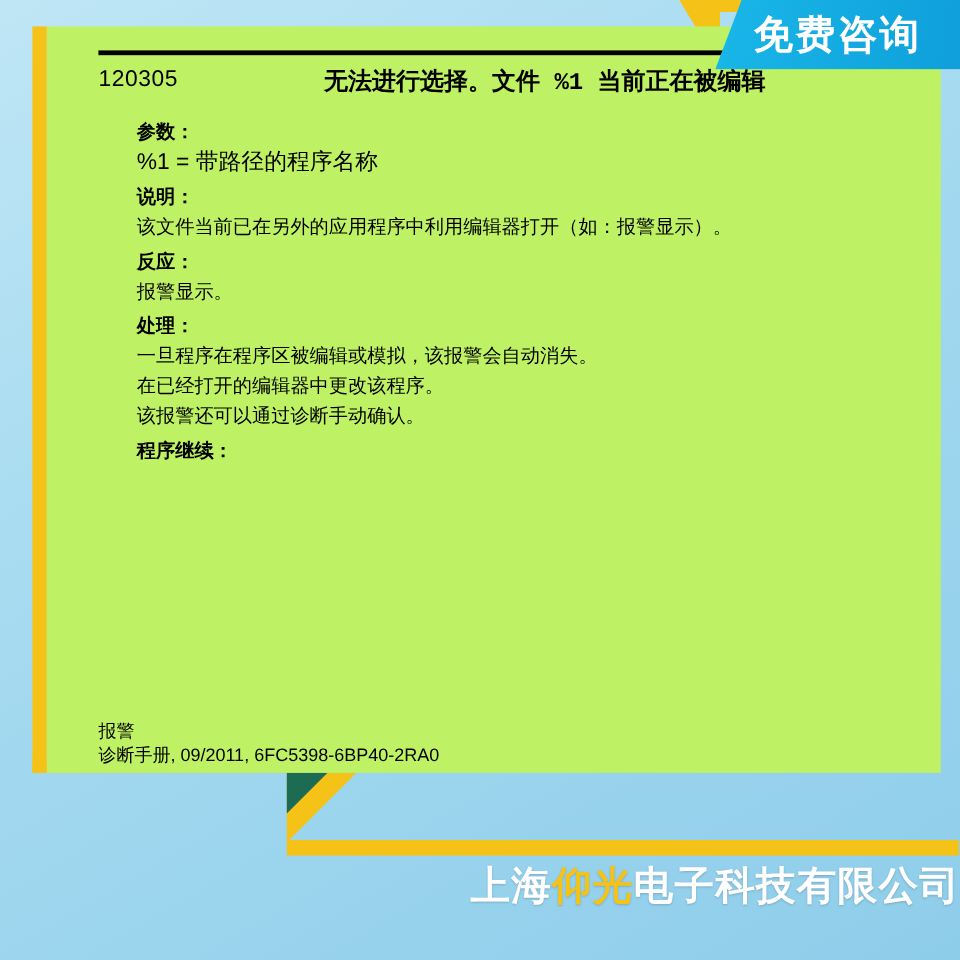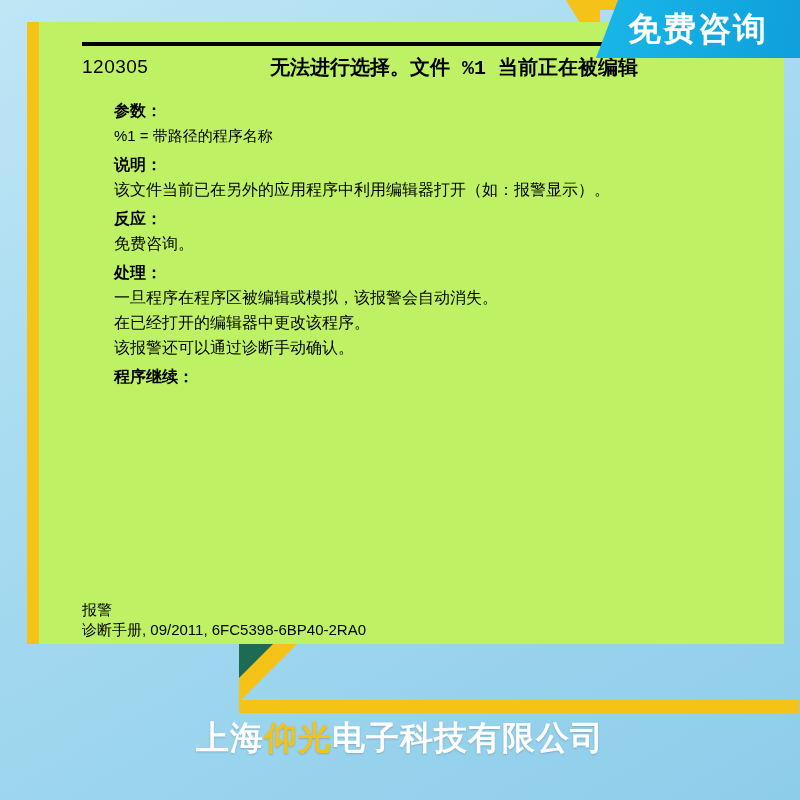--- a/index.html
+++ b/index.html
@@ -142,21 +142,21 @@
     font-weight: bold;
     line-height: 25px;
     margin-top: 4px;
   }
   .sect-line {
     font-size: 16px;
     line-height: 25px;
     font-weight: normal;
   }
   .mono-ish {
-    font-size: 15px;
+    font-size: 19px;
     line-height: 25px;
   }
 
   .footer-block {
     position: absolute;
     left: 43px;
     bottom: 4px;
     width: 670px;
     color: #000;
   }
@@ -189,21 +189,21 @@
     font-weight: bold;
     letter-spacing: 2px;
   }
 
   
   .watermark {
     position: absolute;
     left: 0;
     top: 716px;
     width: 800px;
-    text-align: center;
+    text-align: right;
     font-size: 33px;
     font-weight: bold;
     color: #ffffff;
     letter-spacing: 1px;
     text-shadow: 0 1px 2px rgba(0,0,0,0.18);
   }
   .wm-accent { color: #f5c318; }
 </style>
 </head>
 <body>
@@ -233,21 +233,21 @@
       <div class="sect-line mono-ish">%1 = 带路径的程序名称</div>
     </div>
 
     <div>
       <div class="sect-label">说明：</div>
       <div class="sect-line">该文件当前已在另外的应用程序中利用编辑器打开（如：报警显示）。</div>
     </div>
 
     <div>
       <div class="sect-label">反应：</div>
-      <div class="sect-line">免费咨询。</div>
+      <div class="sect-line">报警显示。</div>
     </div>
 
     <div>
       <div class="sect-label">处理：</div>
       <div class="sect-line">一旦程序在程序区被编辑或模拟，该报警会自动消失。</div>
       <div class="sect-line">在已经打开的编辑器中更改该程序。</div>
       <div class="sect-line">该报警还可以通过诊断手动确认。</div>
     </div>
 
     <div>

